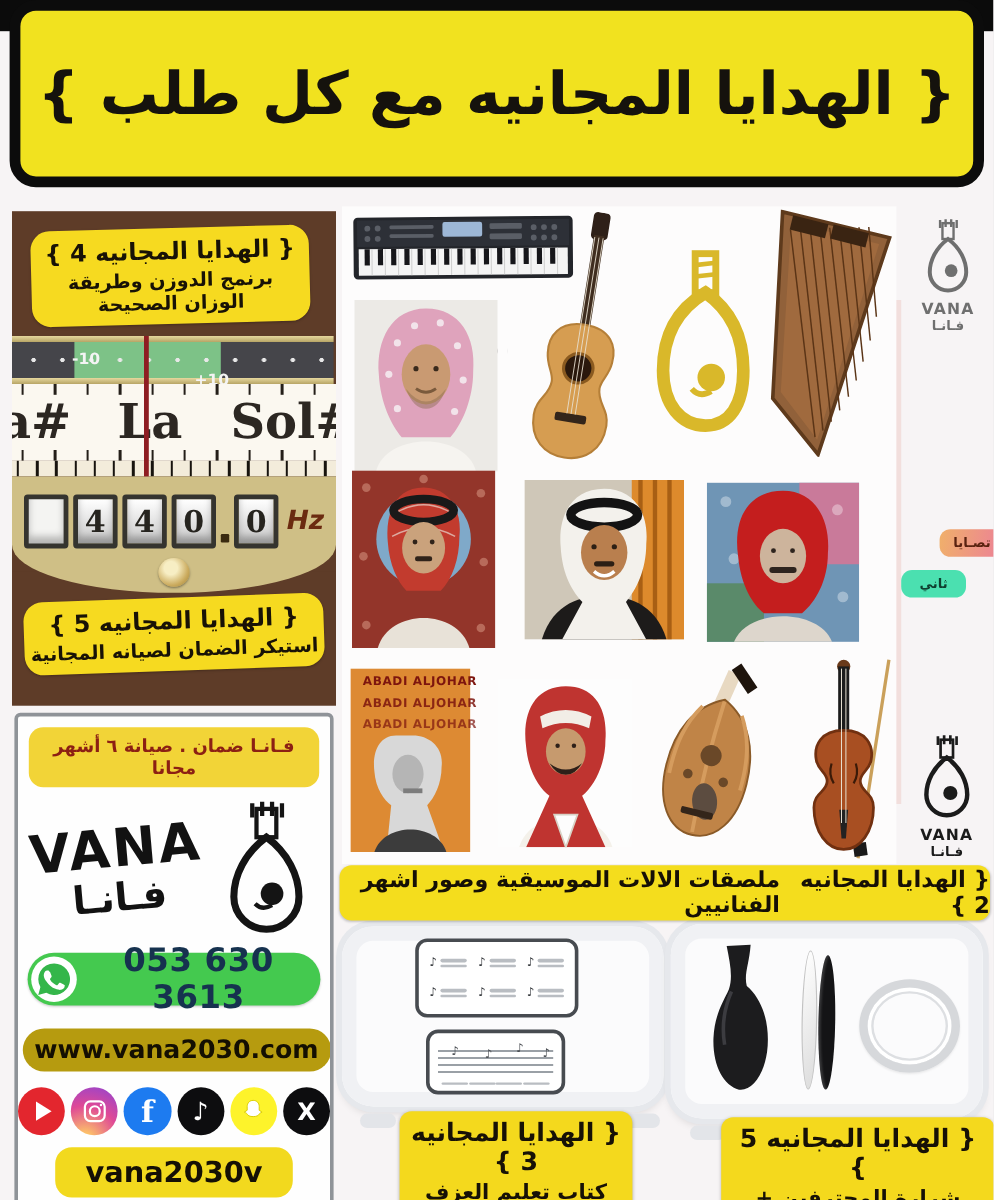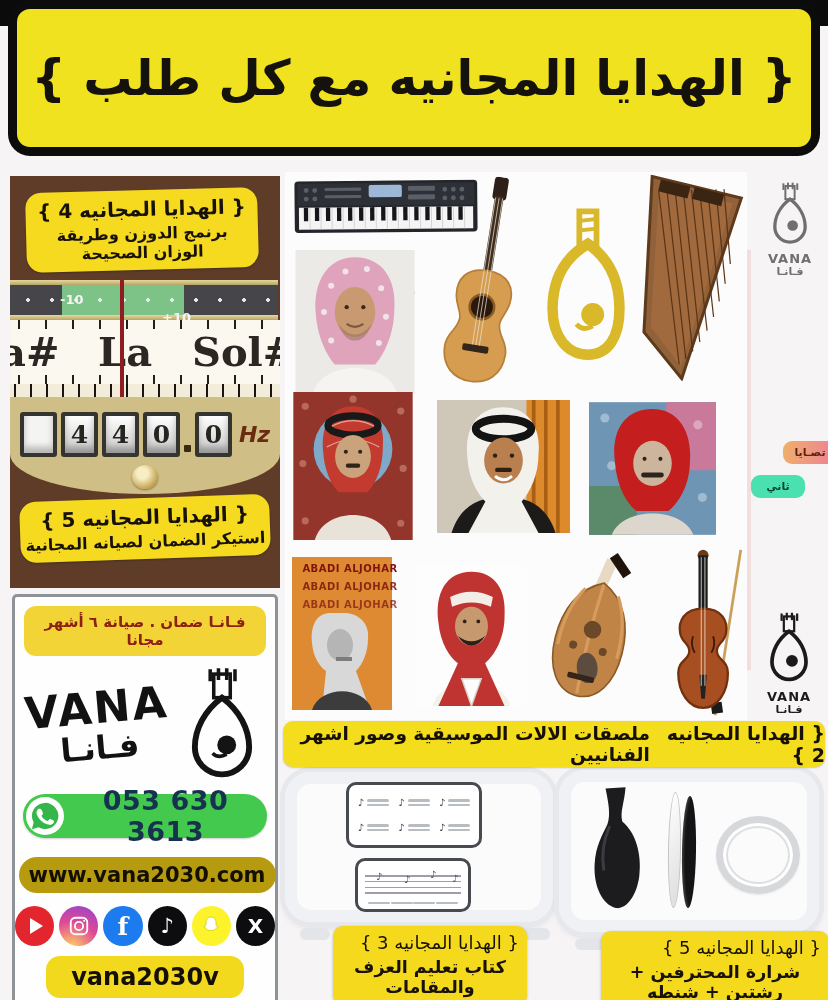--- a/index.html
+++ b/index.html
@@ -102,21 +102,21 @@
   .mini-note{font-size:10px;color:#35383c;line-height:1;}
   .mini-bars{display:flex;flex-direction:column;gap:2px;}
   .mini-bar{width:22px;height:2.5px;background:#b9bdc2;border-radius:2px;}
   .staff-card{left:355px;top:858px;width:116px;height:54px;}
   .staff-lines{position:absolute;left:7px;right:7px;top:14px;height:20px;background:repeating-linear-gradient(180deg,#9aa0a6 0 1.5px,transparent 1.5px 5.8px);}
   .staff-note{position:absolute;font-size:10px;color:#4a4e53;top:10px;}
   .staff-bars{position:absolute;left:10px;right:10px;bottom:5px;display:flex;justify-content:space-between;}
   .g2label,.g3label{position:absolute;background:#f4d91d;border-radius:10px;text-align:center;color:#171106;padding:6px 8px 8px;box-shadow:0 1px 3px rgba(0,0,0,.25);z-index:5;}
   .g3label{left:333px;top:926px;width:178px;}
   .g2label{left:601px;top:931px;width:212px;}
-  .g23-title{font-size:18px;font-weight:400;text-align:right;}
+  .g23-title{font-size:21px;font-weight:700;}
   .g23-sub{font-size:17.5px;font-weight:900;margin-top:4px;}
   .pick-white{position:absolute;left:668px;top:792px;width:11px;height:114px;border-radius:50%;background:linear-gradient(120deg,#ffffff,#dcdcdc);border:1px solid #c2c2c2;transform:rotate(1deg);}
   .pick-black{position:absolute;left:682px;top:796px;width:14px;height:112px;border-radius:50%;background:#141416;transform:rotate(1deg);box-shadow:inset 2px 0 2px rgba(255,255,255,.15);}
   .coil{position:absolute;left:716px;top:816px;width:70px;height:64px;border-radius:50%;border:7px solid #d6d8db;box-shadow:inset 0 0 0 3px #fff,inset 0 0 0 5px #dddfe2,0 1px 2px rgba(0,0,0,.08);}
 
   .rtl{direction:rtl;unicode-bidi:isolate;}
 </style>
 </head>
 <body>
 

